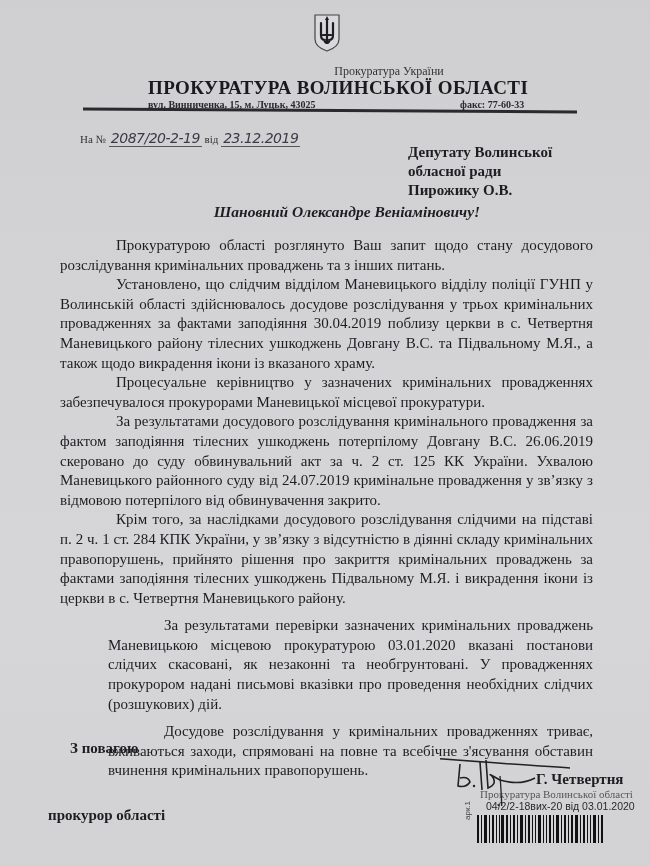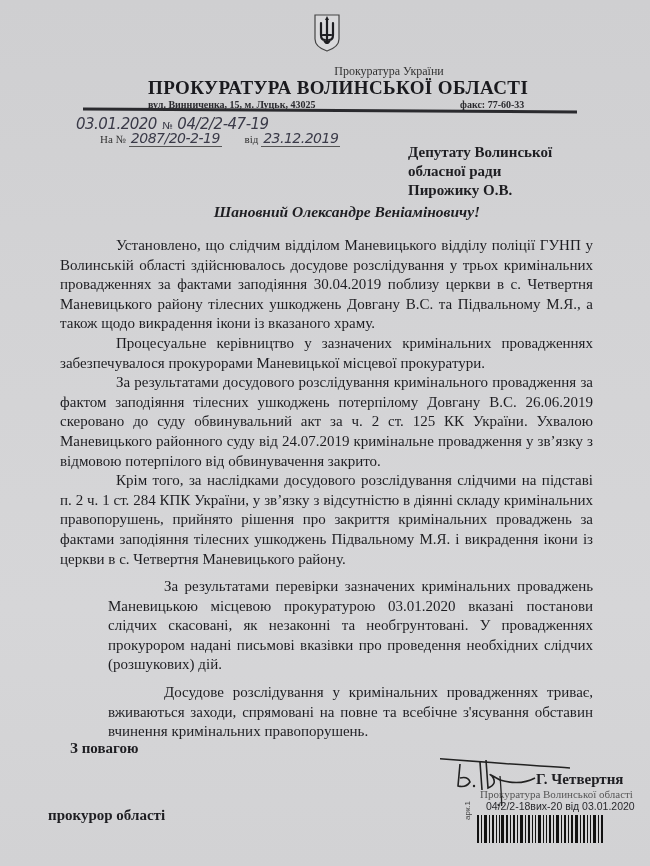--- a/index.html
+++ b/index.html
@@ -39,21 +39,21 @@
       position: absolute; left: 83px; top: 109px; width: 494px; height: 3px;
       background: #2a2a2e; transform: rotate(0.35deg);
     }
     .hand {
       font-family: "DejaVu Sans", sans-serif; font-style: italic;
       color: #3a3a48; font-size: 15px; letter-spacing: -0.5px;
     }
     .reg-line1 { position: absolute; left: 76px; top: 115px; white-space: nowrap; }
     .reg-line1 .num-mark { font-size: 10px; font-style: normal; margin: 0 1px; }
     .reg-line2 { position: absolute; left: 80px; top: 130px; white-space: nowrap; font-size: 11px; }
-    .reg-line2 .lbl { font-family: "Liberation Serif", serif; font-size: 11px; color: #333; margin-left: 20px; }
+    .reg-line2 .lbl { font-family: "Liberation Serif", serif; font-size: 11px; color: #333; }
     .reg-line2 .val {
       display: inline-block; border-bottom: 1px solid #555; font-size: 14px;
       font-family: "DejaVu Sans", sans-serif; font-style: italic; color: #3a3a48; letter-spacing: -0.5px;
       padding: 0 2px;
     }
     .addressee {
       position: absolute; left: 408px; top: 143px;
       font-size: 15px; font-weight: bold; line-height: 19px; color: #1e1e22;
     }
     .salutation {
@@ -108,41 +108,37 @@
       <path d="M12 7 L14 3 L16 7" fill="#1e1e22"></path>
     </svg>
   </div>
 
   <div class="org-sub">Прокуратура України</div>
   <div class="org-title">ПРОКУРАТУРА ВОЛИНСЬКОЇ ОБЛАСТІ</div>
   <div class="address">вул. Винниченка, 15, м. Луцьк, 43025</div>
   <div class="fax">факс: 77-60-33</div>
   <div class="header-line"></div>
 
-  <div class="reg-line1 hand">
-    <span>03.01.2020</span>
-    <span class="num-mark">№</span>
-    <span>04/2/2-47-19</span>
-  </div>
   <div class="reg-line2">
     <span class="lbl">На №</span>
     <span class="val">2087/20-2-19</span>
     <span class="lbl">від</span>
     <span class="val">23.12.2019</span>
   </div>
 
   <div class="addressee">
     <div>Депутату Волинської</div>
     <div>обласної ради</div>
     <div>Пирожику О.В.</div>
   </div>
 
   <div class="salutation">Шановний Олександре Веніаміновичу!</div>
 
   <div class="body">
+    <p>Прокуратурою області розглянуто Ваш запит щодо стану досудового розслідування кримінальних проваджень та з інших питань.</p>
     <p>Установлено, що слідчим відділом Маневицького відділу поліції ГУНП у Волинській області здійснювалось досудове розслідування у трьох кримінальних провадженнях за фактами заподіяння 30.04.2019 поблизу церкви в с. Четвертня Маневицького району тілесних ушкоджень Довгану В.С. та Підвальному М.Я., а також щодо викрадення ікони із вказаного храму.</p>
     <p>Процесуальне керівництво у зазначених кримінальних провадженнях забезпечувалося прокурорами Маневицької місцевої прокуратури.</p>
     <p>За результатами досудового розслідування кримінального провадження за фактом заподіяння тілесних ушкоджень потерпілому Довгану В.С. 26.06.2019 скеровано до суду обвинувальний акт за ч. 2 ст. 125 КК України. Ухвалою Маневицького районного суду від 24.07.2019 кримінальне провадження у зв’язку з відмовою потерпілого від обвинувачення закрито.</p>
     <p>Крім того, за наслідками досудового розслідування слідчими на підставі п. 2 ч. 1 ст. 284 КПК України, у зв’язку з відсутністю в діянні складу кримінальних правопорушень, прийнято рішення про закриття кримінальних проваджень за фактами заподіяння тілесних ушкоджень Підвальному М.Я. і викрадення ікони із церкви в с. Четвертня Маневицького району.</p>
     <p class="gap">За результатами перевірки зазначених кримінальних проваджень Маневицькою місцевою прокуратурою 03.01.2020 вказані постанови слідчих скасовані, як незаконні та необгрунтовані.  У провадженнях прокурором надані письмові вказівки про проведення необхідних слідчих (розшукових) дій.</p>
     <p class="gap">Досудове розслідування у кримінальних провадженнях триває, вживаються заходи, спрямовані на повне та всебічне з'ясування обставин вчинення кримінальних правопорушень.</p>
   </div>
 
   <div class="regards">З повагою</div>
   <div class="position">прокурор області</div>

